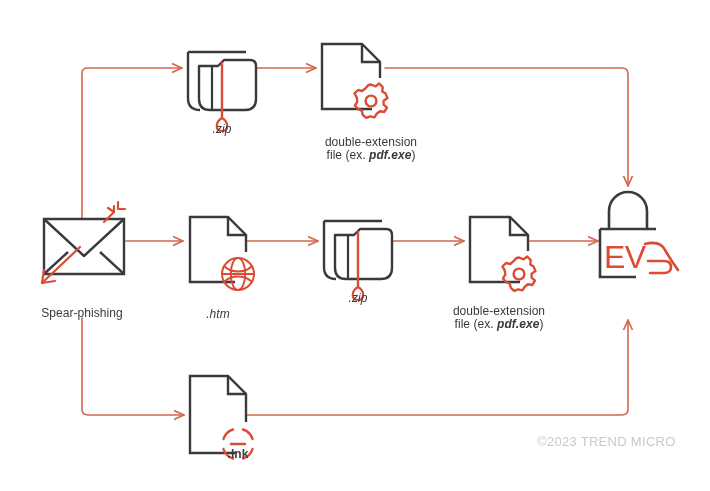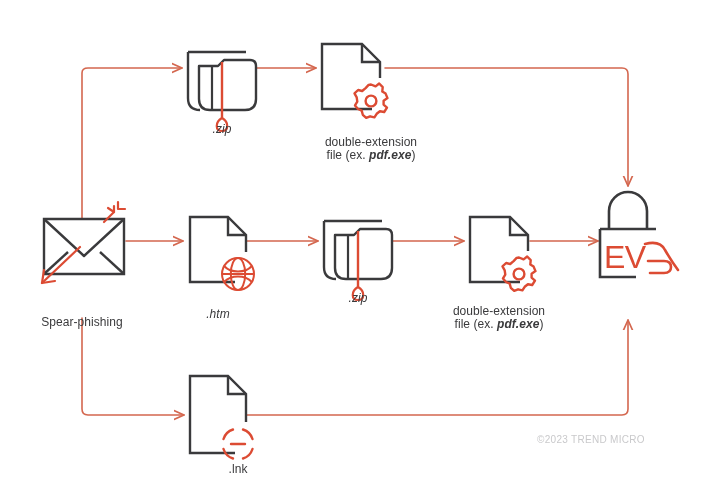--- a/index.html
+++ b/index.html
@@ -34,21 +34,21 @@
     letter-spacing: 0.05px;
     white-space: pre-line;
     pointer-events: none;
   }
   .node-label.italic { font-style: italic; }
   .label-line2 { display: block; }
   .ital { font-style: italic; font-weight: bold; }
   #copyright {
     position: absolute;
     color: #c9c9cb;
-    font-size: 10px;
+    font-size: 13px;
     letter-spacing: 0.3px;
     white-space: nowrap;
   }
 </style>
 </head>
 <body>
 
 <div id="stage">
 
   <svg id="diagram-svg" viewBox="0 0 710 491">
@@ -195,38 +195,38 @@
 
       <g stroke="#dc4b33" stroke-width="2.6" fill="none" stroke-linecap="round" stroke-linejoin="round">
         <path d="M 645 244 Q 660 240 665 250 Q 672 262 678 270"></path>
         <path d="M 650 273 L 664 273 Q 671 273 671 267 Q 671 261 664 261
                  L 648 261"></path>
       </g>
     </g>
 
   </svg>
 
-  <div class="node-label" style="left:12px; top:303px; width:140px;">
+  <div class="node-label" style="left:12px; top:294px; width:140px;">
     <span>Spear-phishing</span>
   </div>
 
   <div class="node-label italic" style="left:182px; top:123px; width:80px;">.zip</div>
 
   <div class="node-label" style="left:291px; top:123px; width:160px;">
     <span>double-extension</span>
     <span class="label-line2"><span>file (ex. </span><span class="ital">pdf.exe</span><span>)</span></span>
   </div>
 
   <div class="node-label italic" style="left:178px; top:308px; width:80px;">.htm</div>
 
   <div class="node-label italic" style="left:318px; top:292px; width:80px;">.zip</div>
 
   <div class="node-label" style="left:419px; top:292px; width:160px;">
     <span>double-extension</span>
     <span class="label-line2"><span>file (ex. </span><span class="ital">pdf.exe</span><span>)</span></span>
   </div>
 
-  <div class="node-label" style="left:198px; top:463px; width:80px;">.lnk</div>
+  <div class="node-label" style="left:198px; top:448px; width:80px;font-weight:bold;">.lnk</div>
 
 
   <div id="copyright" style="left:537px; top:434px;">©2023 TREND MICRO</div>
 
 </div>
 
 </body></html>

